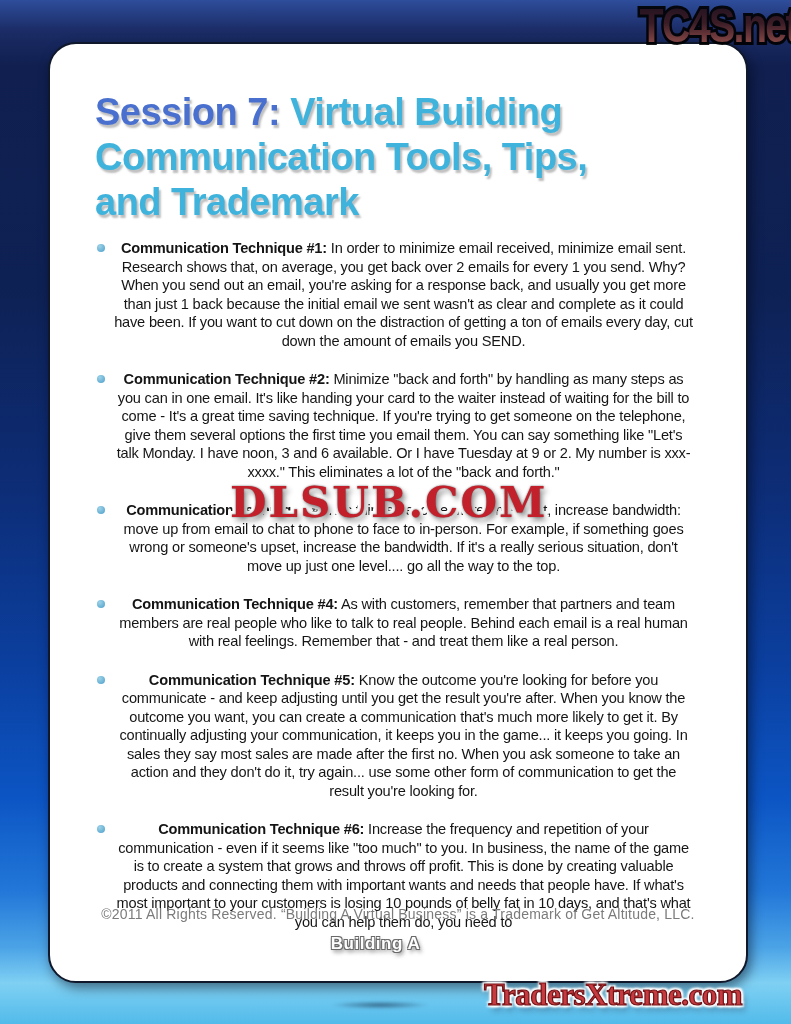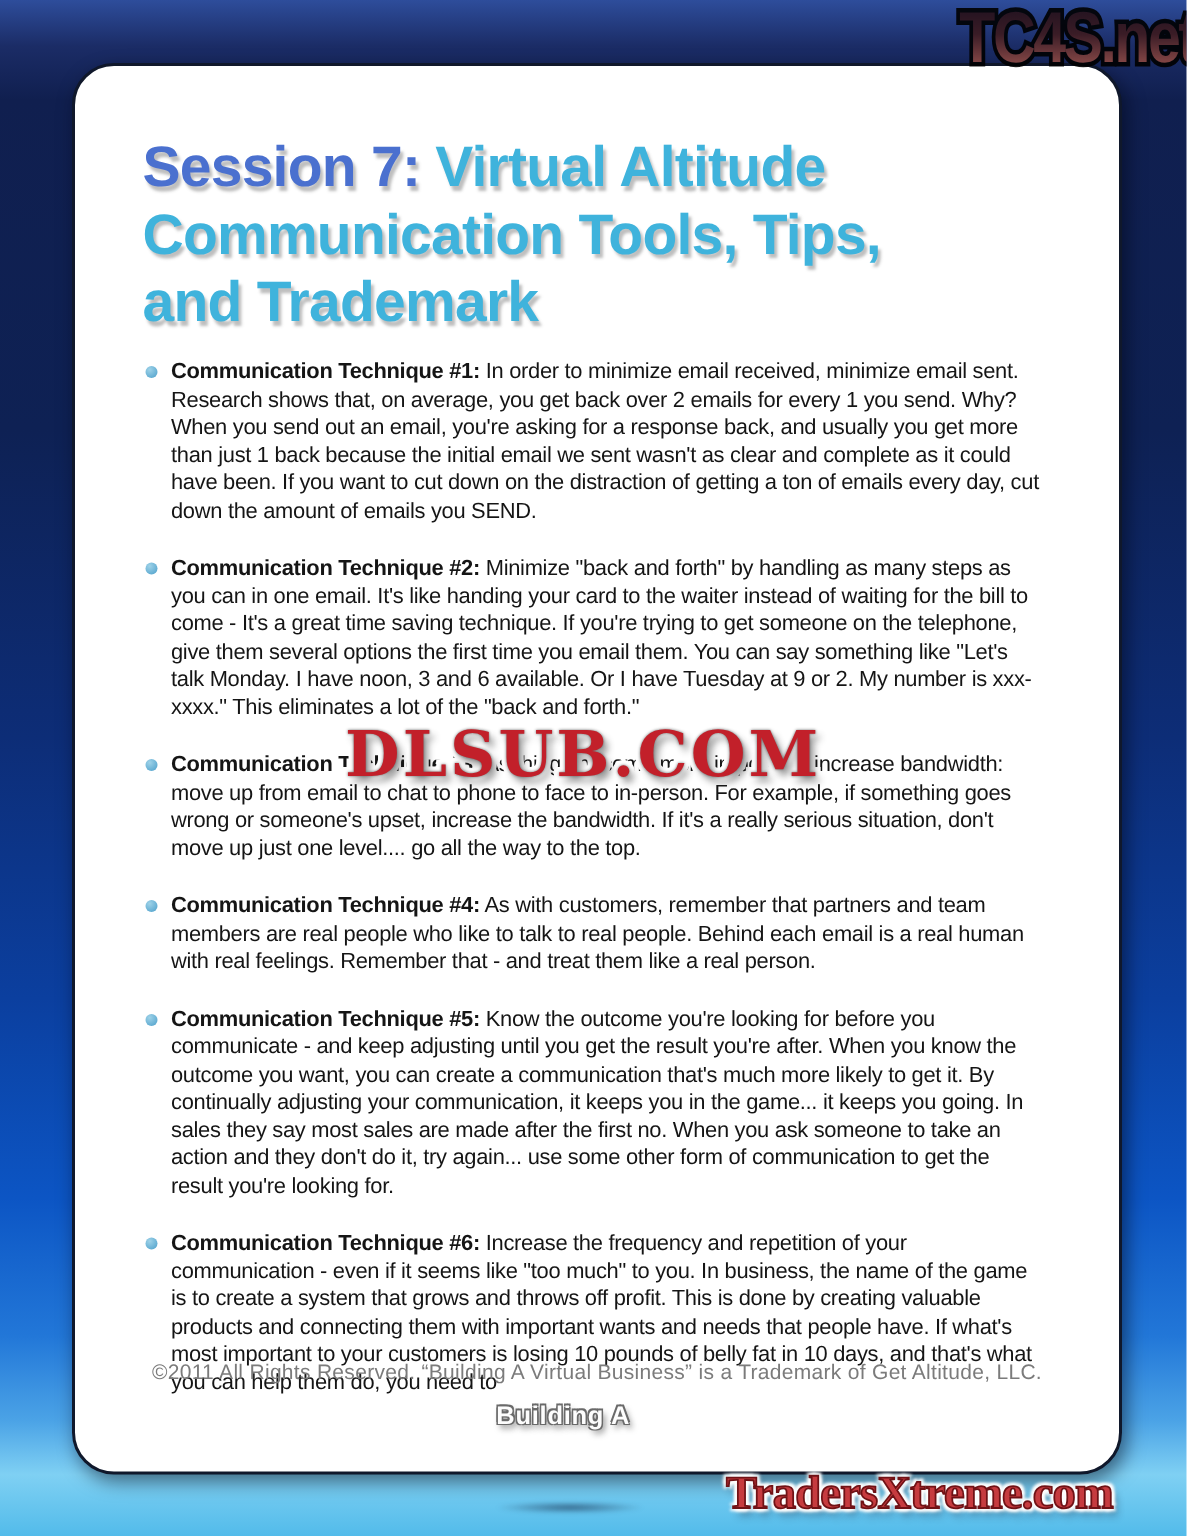--- a/index.html
+++ b/index.html
@@ -45,21 +45,21 @@
     box-shadow:3px 5px 12px rgba(0,5,20,.5);
     padding:46px 50px 0 45px;z-index:1;
   }
   .title{
     width:590px;font-weight:bold;font-size:38px;line-height:45px;
     letter-spacing:-.5px;
     text-shadow:2px 3px 2px rgba(110,110,110,.45);
   }
   .title .accent{color:#4a70cf;}
   .title .cyan{color:#3fb3dc;}
-  .bullets{margin-top:14px;margin-left:2px;width:596px;}
+  .bullets{margin-top:14px;margin-left:2px;width:596px;text-align:center;}
   .bullet{
     position:relative;padding-left:17px;margin-bottom:20px;
     font-size:14.6px;line-height:18.5px;letter-spacing:-.2px;color:#151515;
   }
   .dot{
     position:absolute;left:0;top:5px;width:8px;height:8px;border-radius:50%;
     background:radial-gradient(circle at 35% 30%,#9ed2e8,#64aed3 70%,#559ec6);
   }
   .bullet .lead{font-weight:bold;}
   .footer{
@@ -111,21 +111,21 @@
 <div class="tc4s-wrap">
   <div class="tc4s">
     <span class="tc4s-back">TC4S.net</span>
     <span class="tc4s-front">TC4S.net</span>
   </div>
 </div>
 
 <div class="card">
 
   <div class="title">
-    <div><span class="accent">Session 7:</span><span class="cyan"> Virtual Altitude</span></div>
+    <div><span class="accent">Session 7:</span><span class="cyan"> Virtual Building</span></div>
     <div class="cyan">Communication Tools, Tips,</div>
     <div class="cyan">and Trademark</div>
   </div>
 
   <div class="bullets">
     <div class="bullet">
       <span class="dot"></span>
       <span class="lead">Communication Technique #1:</span><span> In order to minimize email received, minimize email sent. Research shows that, on average, you get back over 2 emails for every 1 you send. Why? When you send out an email, you're asking for a response back, and usually you get more than just 1 back because the initial email we sent wasn't as clear and complete as it could have been. If you want to cut down on the distraction of getting a ton of emails every day, cut down the amount of emails you SEND.</span>
     </div>
     <div class="bullet">

